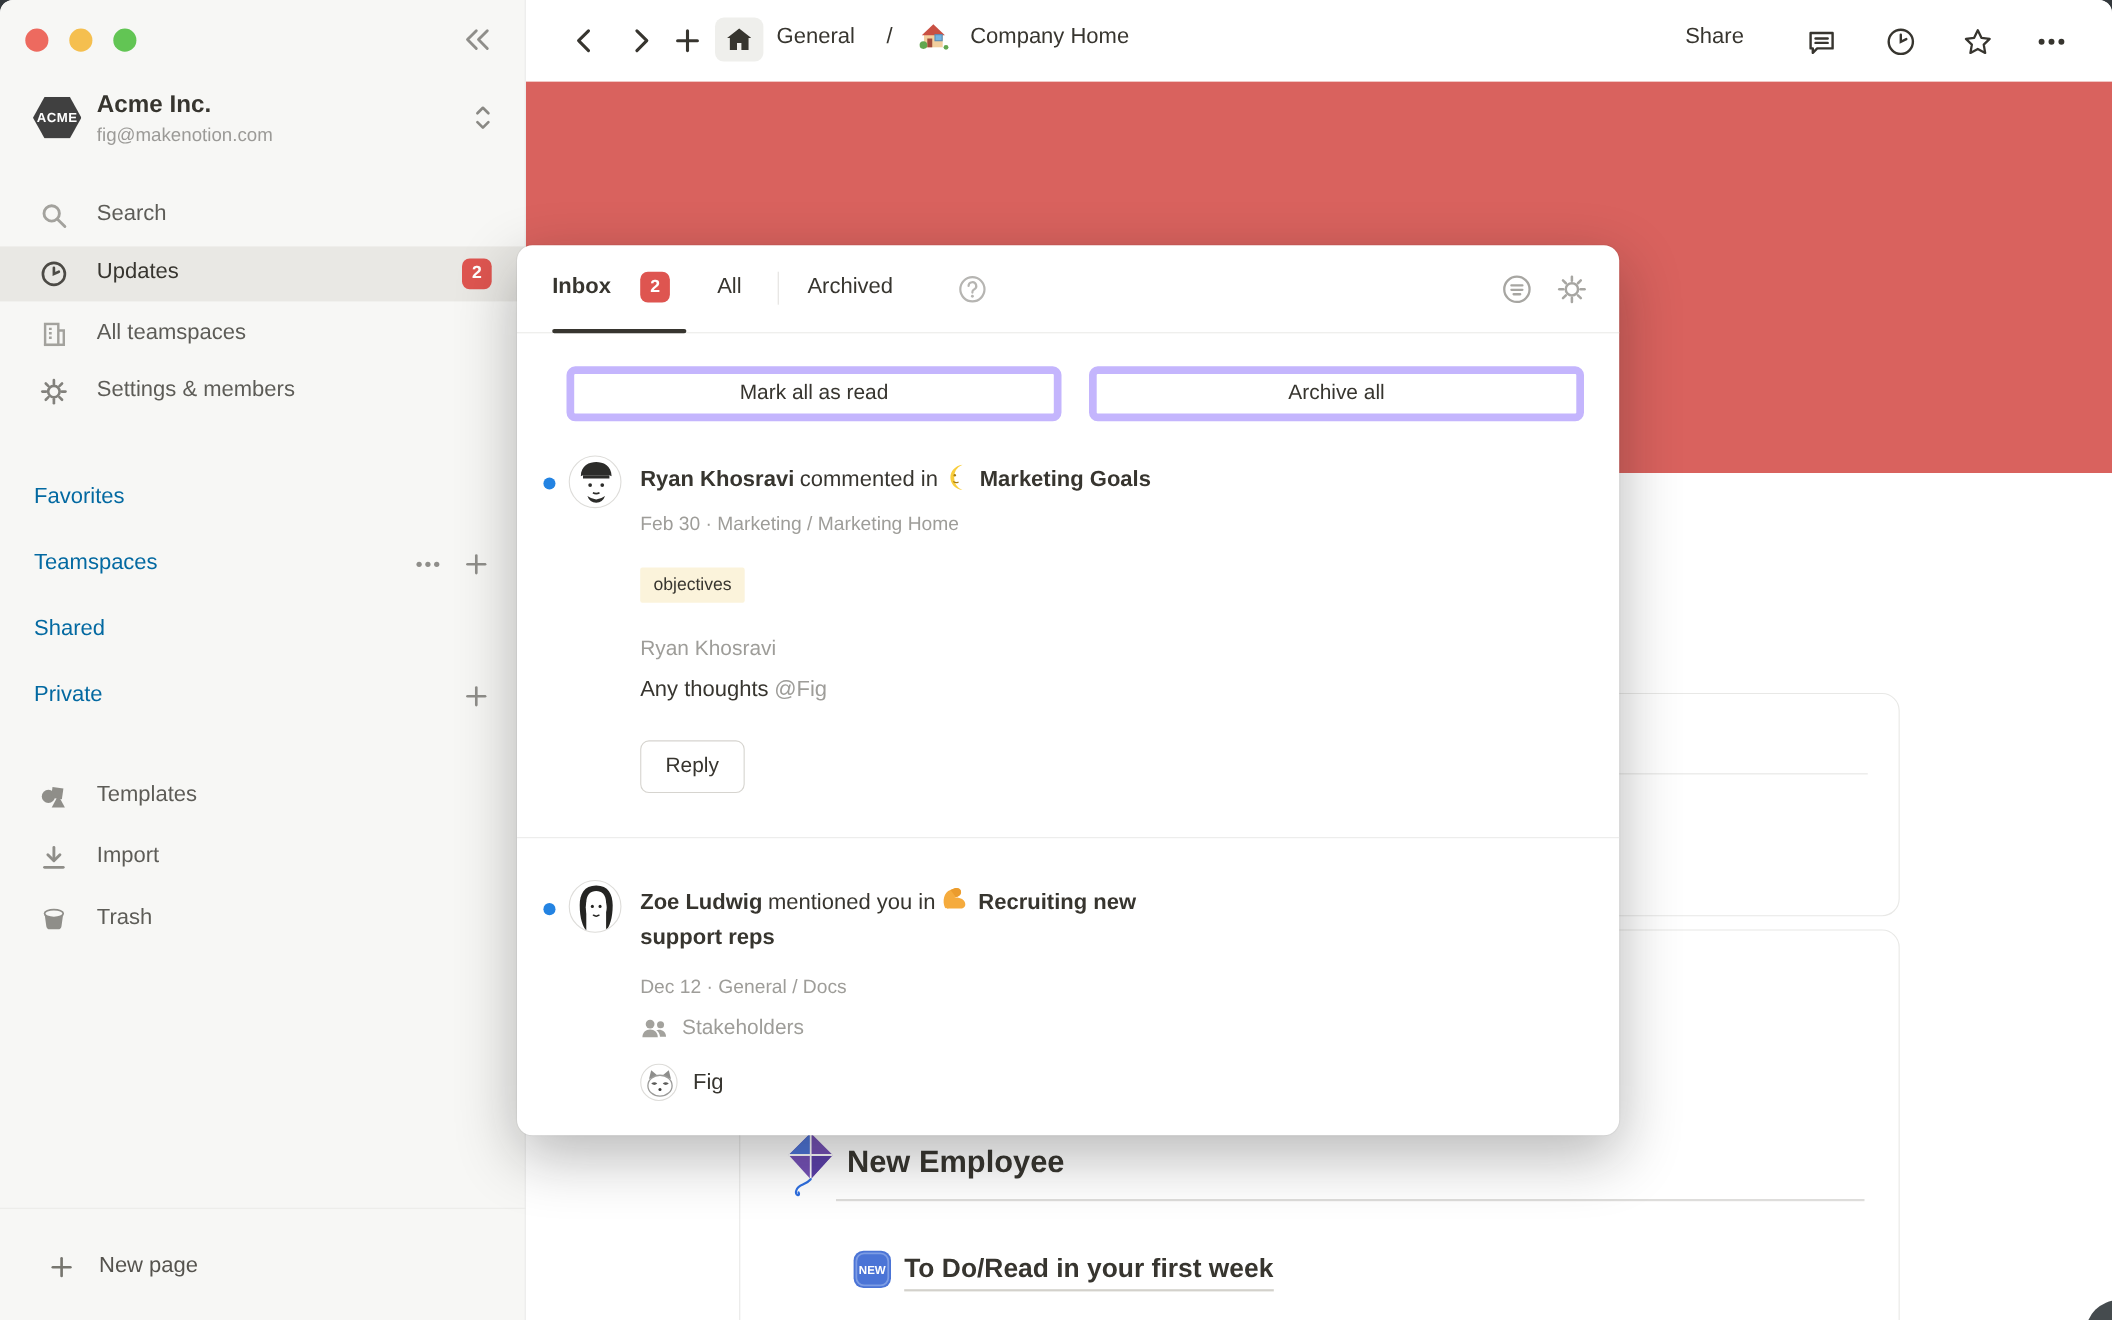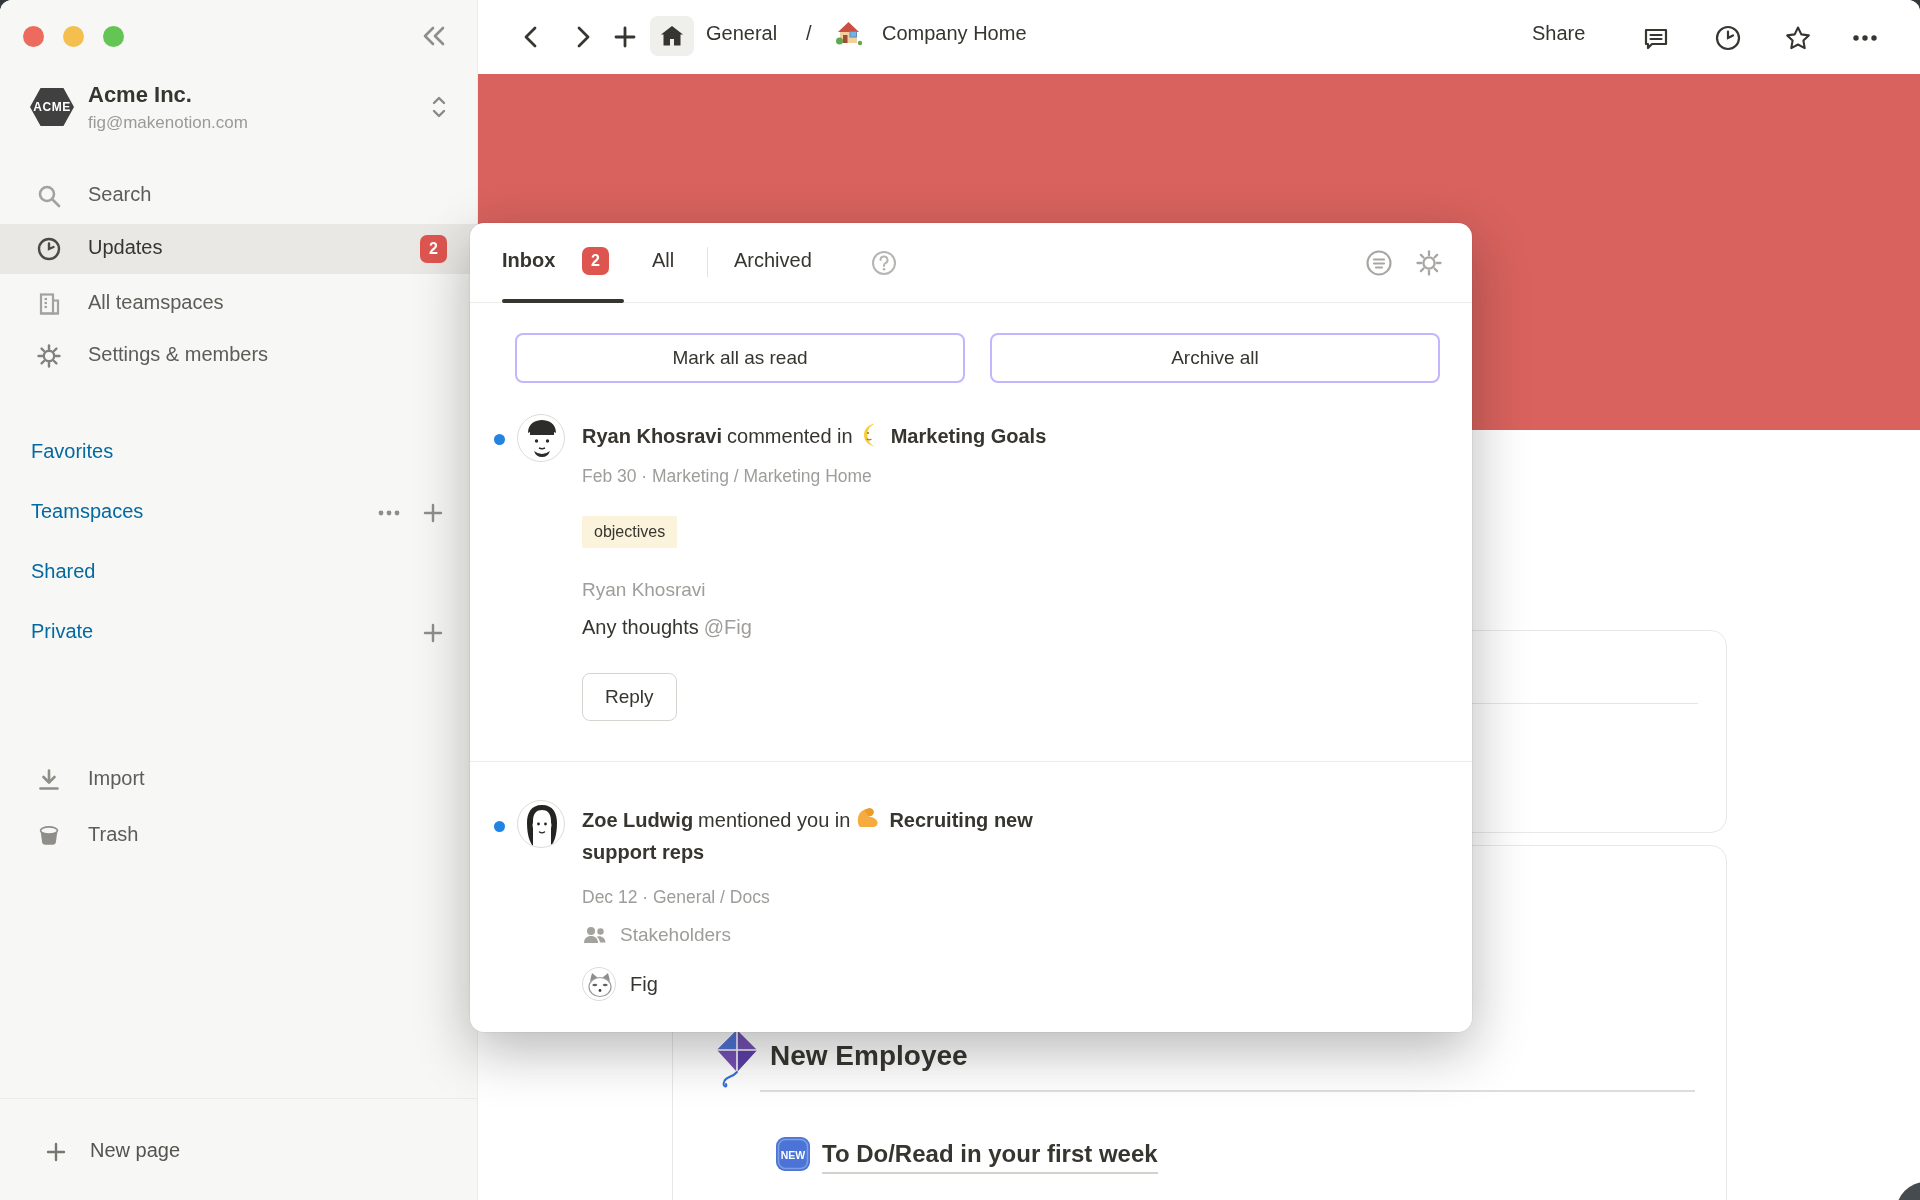--- a/index.html
+++ b/index.html
@@ -88,21 +88,21 @@
   .tab-badge { position:absolute; left:112px; top:24px; min-width:27px; height:28px; padding:0 6px;
                background:var(--badge_red); color:#fff; border-radius:7px; font-size:16px; font-weight:700;
                display:flex; align-items:center; justify-content:center; }
   .tab-all{ left:182px; } .tab-archived{ left:264px; }
   .tab-vline { position:absolute; left:237px; top:24px; width:1px; height:30px; background:#e3e2df; }
   .tab-help { position:absolute; left:400px; top:26px; width:28px; height:28px; color:#b6b5b2; cursor:pointer; }
   .pop-hicon { position:absolute; top:25px; width:30px; height:30px; color:#a7a6a2; cursor:pointer; }
   .hicon-filter{ right:78px; } .hicon-gear{ right:28px; }
   .tab-underline { position:absolute; left:32px; bottom:-1px; width:122px; height:4px; background:#37352f; border-radius:2px; }
 
-  .pop-btn { position:absolute; top:110px; height:50px; border:2px solid #c4b5fd; border-radius:8px;
+  .pop-btn { position:absolute; top:110px; height:50px; border:7px solid #c4b5fd; border-radius:8px;
              background:#fff; font-size:19px; color:#37352f; font-family:inherit; cursor:pointer; }
   .btn-mark{ left:45px; width:450px; } .btn-archive{ left:520px; width:450px; }
 
   .unread-dot { position:absolute; left:24px; width:11px; height:11px; border-radius:50%; background:var(--unread_blue); }
   .n-avatar { position:absolute; left:47px; width:48px; height:48px; border-radius:50%;
               border:1px solid #dddcd9; background:#fff; overflow:hidden; }
   .n-title { position:absolute; left:112px; font-size:20px; color:#37352f; line-height:32px; }
   .n-title .actor, .n-title .pagename { font-weight:700; }
   .n-title .action { margin:0 5px; font-weight:400; }
   .n-title .pg-icon { display:inline-block; vertical-align:-5px; margin-right:7px; }
@@ -228,20 +228,30 @@
     <div class="section-row sec-private">
       <span class="s-label">Private</span>
       <span class="sec-ctrl ctrl-plus">
         <svg width="26" height="26" viewBox="0 0 26 26" fill="none" stroke="currentColor" stroke-width="2.4" stroke-linecap="round">
           <line x1="13" y1="5" x2="13" y2="21"></line>
             <line x1="5" y1="13" x2="21" y2="13"></line>
         </svg>
       </span>
     </div>
 
+    <div class="side-row row-templates">
+      <span class="s-icon">
+        <svg width="26" height="26" viewBox="0 0 26 26" fill="#8f8e89">
+          <circle cx="8" cy="13" r="6"></circle>
+          <rect x="11" y="5" width="10" height="10" transform="rotate(8 16 10)"></rect>
+          <path d="M17 12 L23 23 H11 Z"></path>
+        </svg>
+      </span>
+      <span class="s-label">Templates</span>
+    </div>
     <div class="side-row row-import">
       <span class="s-icon">
         <svg width="26" height="26" viewBox="0 0 26 26" fill="none" stroke="#8f8e89" stroke-width="2.6" stroke-linecap="round" stroke-linejoin="round">
           <line x1="13" y1="3.5" x2="13" y2="15"></line>
             <polyline points="7.5,10 13,15.5 18.5,10"></polyline>
             <line x1="4.5" y1="21.5" x2="21.5" y2="21.5"></line>
         </svg>
       </span>
       <span class="s-label">Import</span>
     </div>

